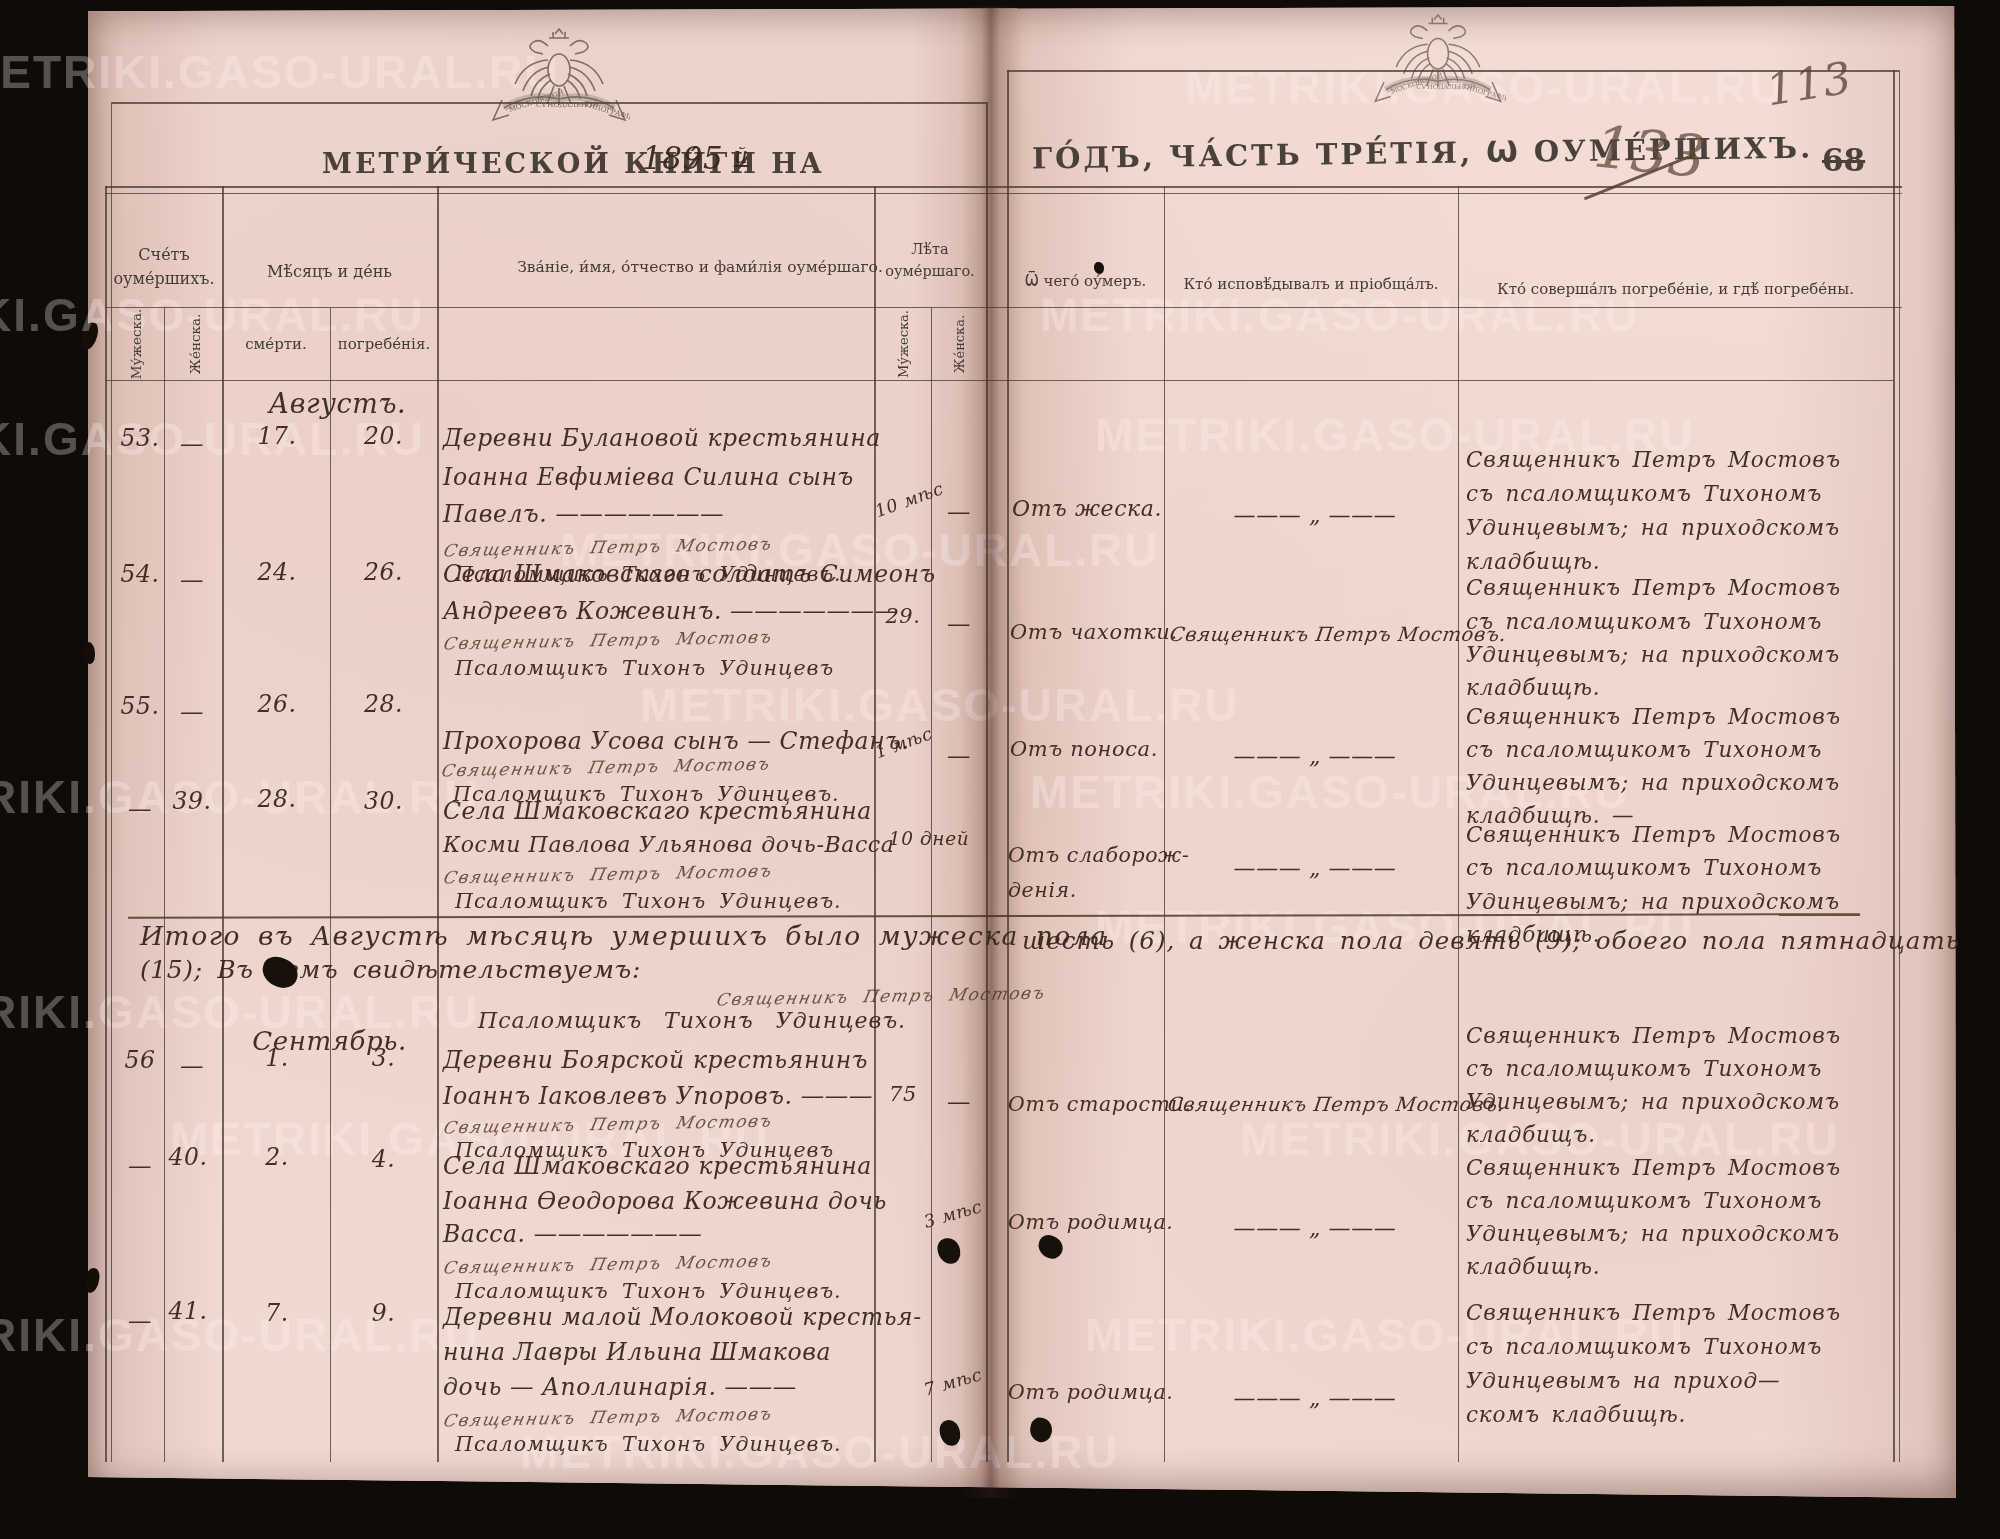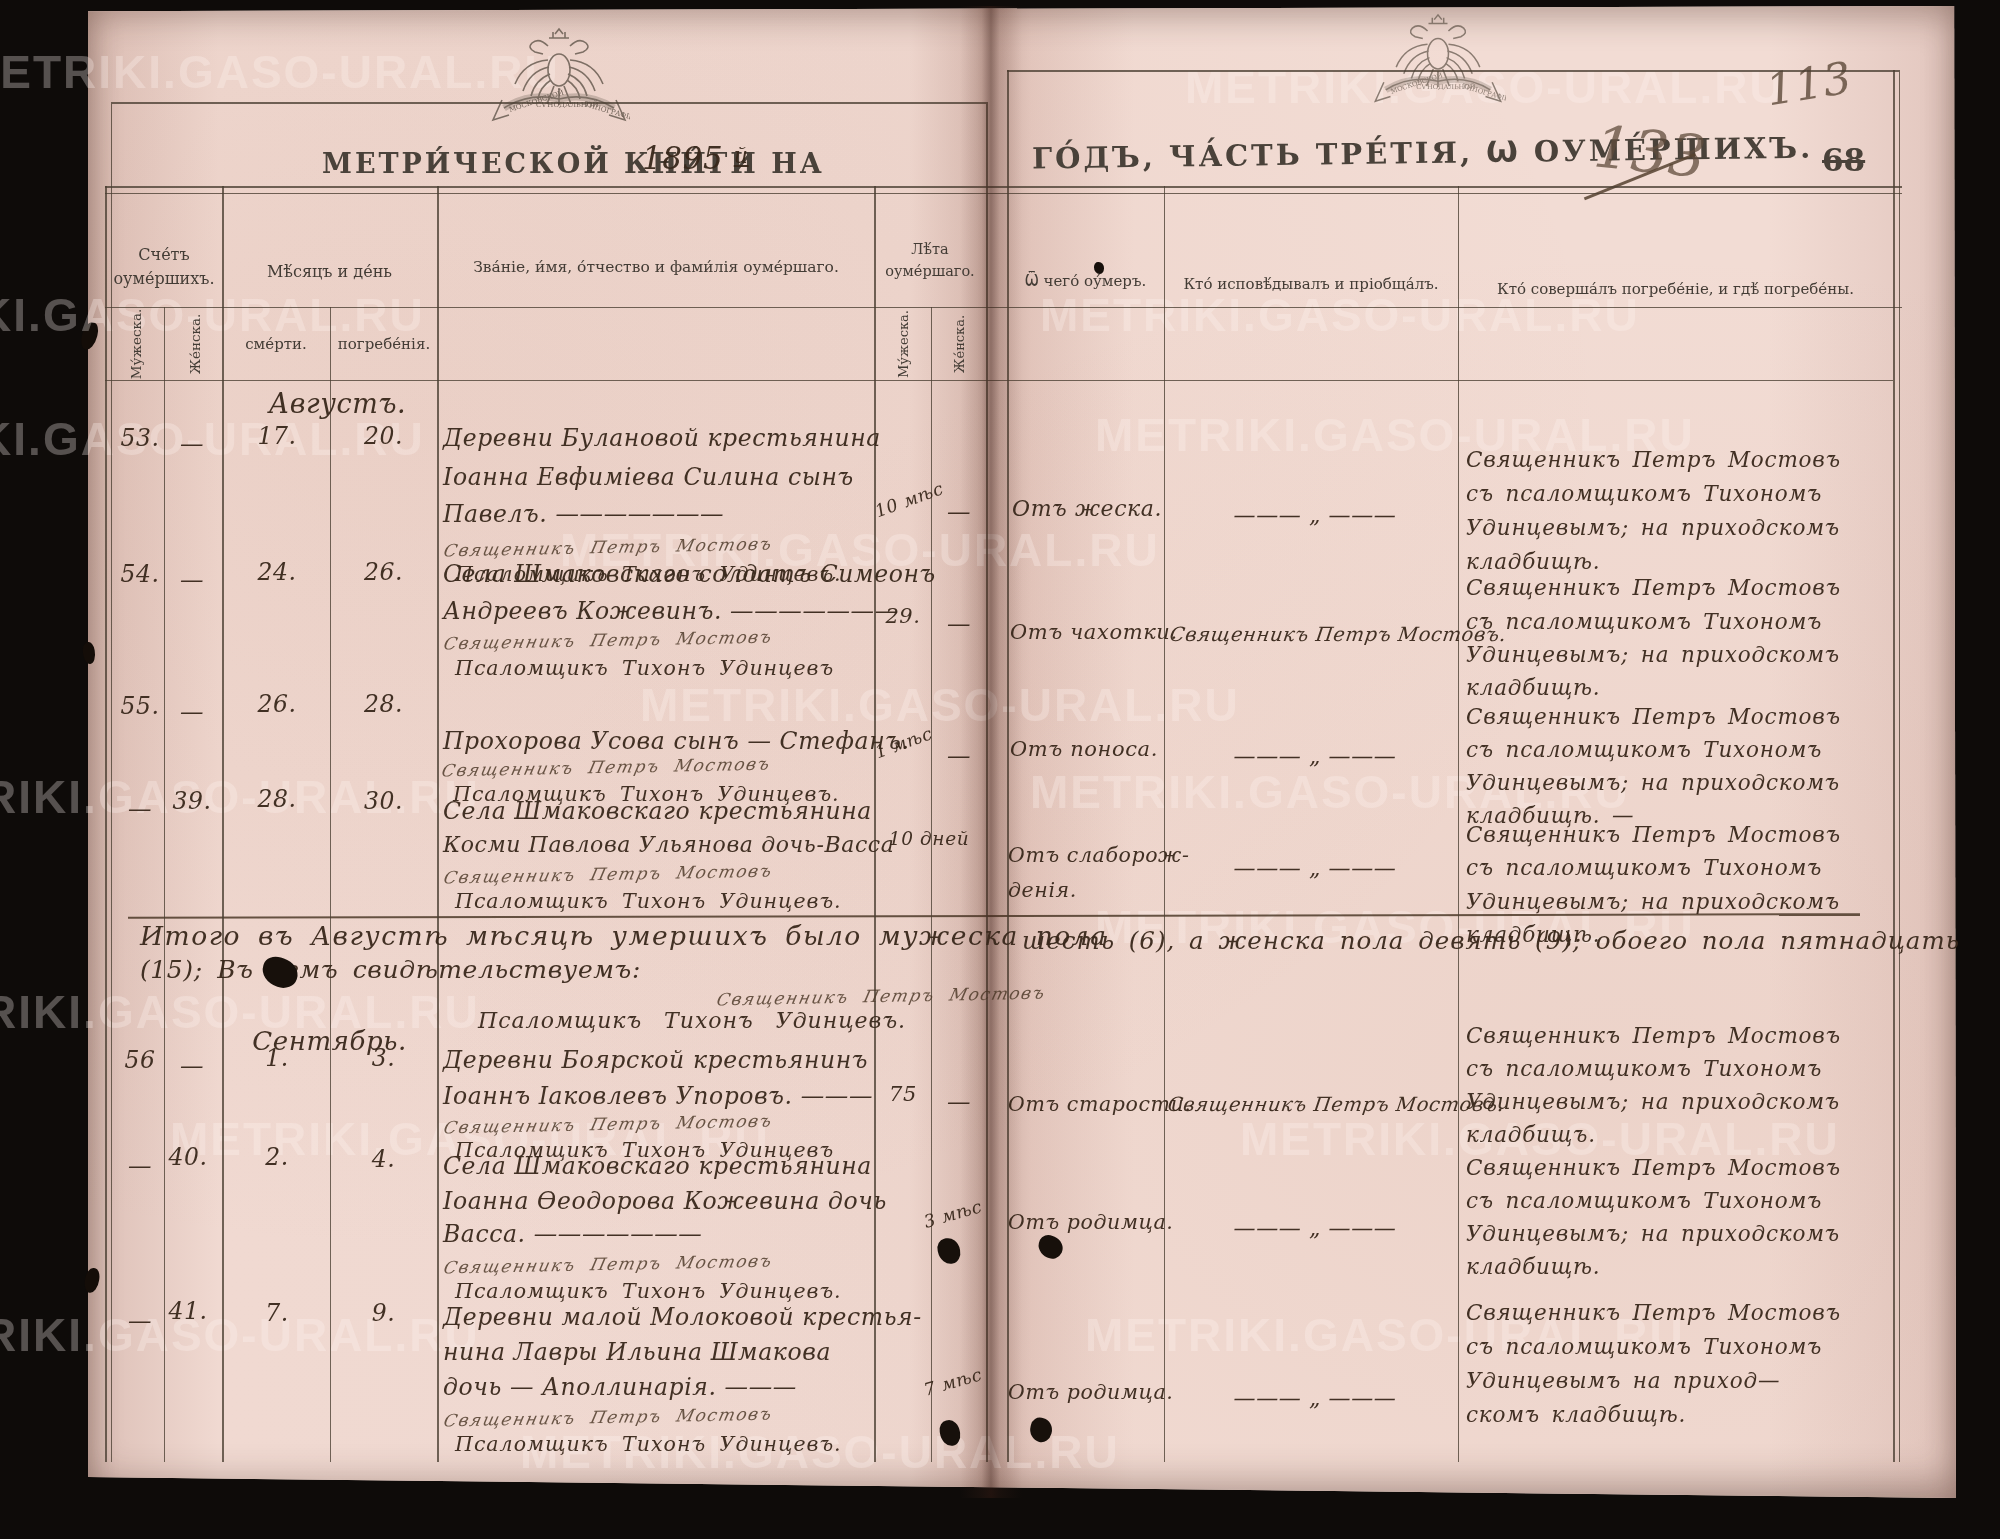--- a/index.html
+++ b/index.html
@@ -138,21 +138,21 @@
 
   <div class="pr pr-c" style="left:106px;top:243px;width:116px;font-size:16px;line-height:24px;">
     <div>Сче́тъ</div>
     <div>оуме́ршихъ.</div>
   </div>
   <span class="pr rot" style="left:136px;top:344px;font-size:13.5px;">Му́жеска.</span>
   <span class="pr rot" style="left:195px;top:344px;font-size:13.5px;">Же́нска.</span>
   <div class="pr pr-c" style="left:222px;top:262px;width:215px;font-size:16px;">Мѣ́сяцъ и де́нь</div>
   <div class="pr pr-c" style="left:224px;top:335px;width:104px;font-size:15px;">сме́рти.</div>
   <div class="pr pr-c" style="left:332px;top:335px;width:104px;font-size:15px;">погребе́нія.</div>
-  <div class="pr pr-c" style="left:440px;top:258px;width:432px;font-size:15.5px;">Зва́ніе, и́мя, о́тчество и фами́лія оуме́ршаго.</div>
+  <div class="pr pr-c" style="left:440px;top:258px;width:432px;font-size:15.5px;padding-left:44px;">Зва́ніе, и́мя, о́тчество и фами́лія оуме́ршаго.</div>
   <div class="pr pr-c" style="left:874px;top:238px;width:112px;font-size:14.5px;line-height:22px;">
     <div>Лѣ́та</div>
     <div>оуме́ршаго.</div>
   </div>
   <span class="pr rot" style="left:903px;top:344px;font-size:13px;">Му́жеска.</span>
   <span class="pr rot" style="left:959px;top:344px;font-size:13px;">Же́нска.</span>
   <div class="pr pr-c" style="left:1007px;top:272px;width:157px;font-size:15px;">Ѿ чего́ оу́меръ.</div>
   <div class="pr pr-c" style="left:1164px;top:275px;width:294px;font-size:15px;">Кто́ исповѣ́дывалъ и пріобща́лъ.</div>
   <div class="pr pr-c" style="left:1458px;top:280px;width:435px;font-size:15px;">Кто́ соверша́лъ погребе́ніе, и гдѣ́ погребе́ны.</div>
 

